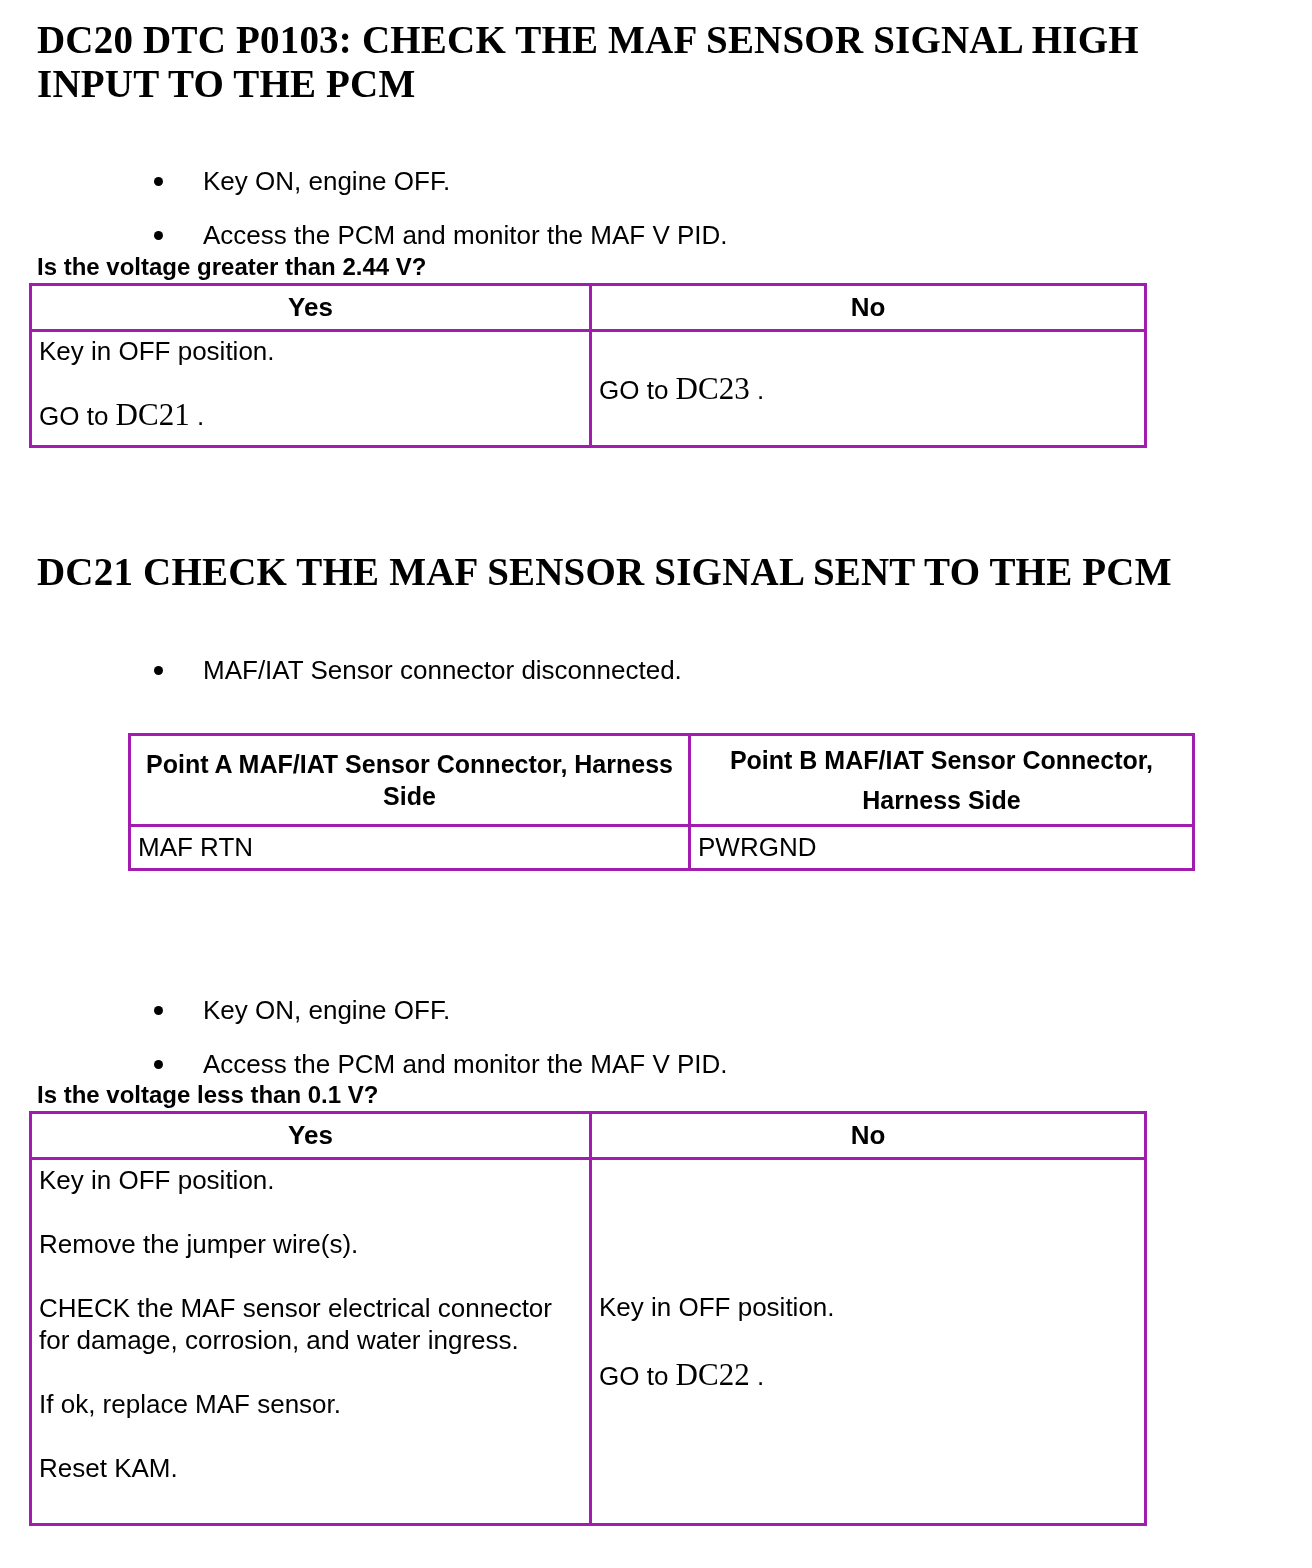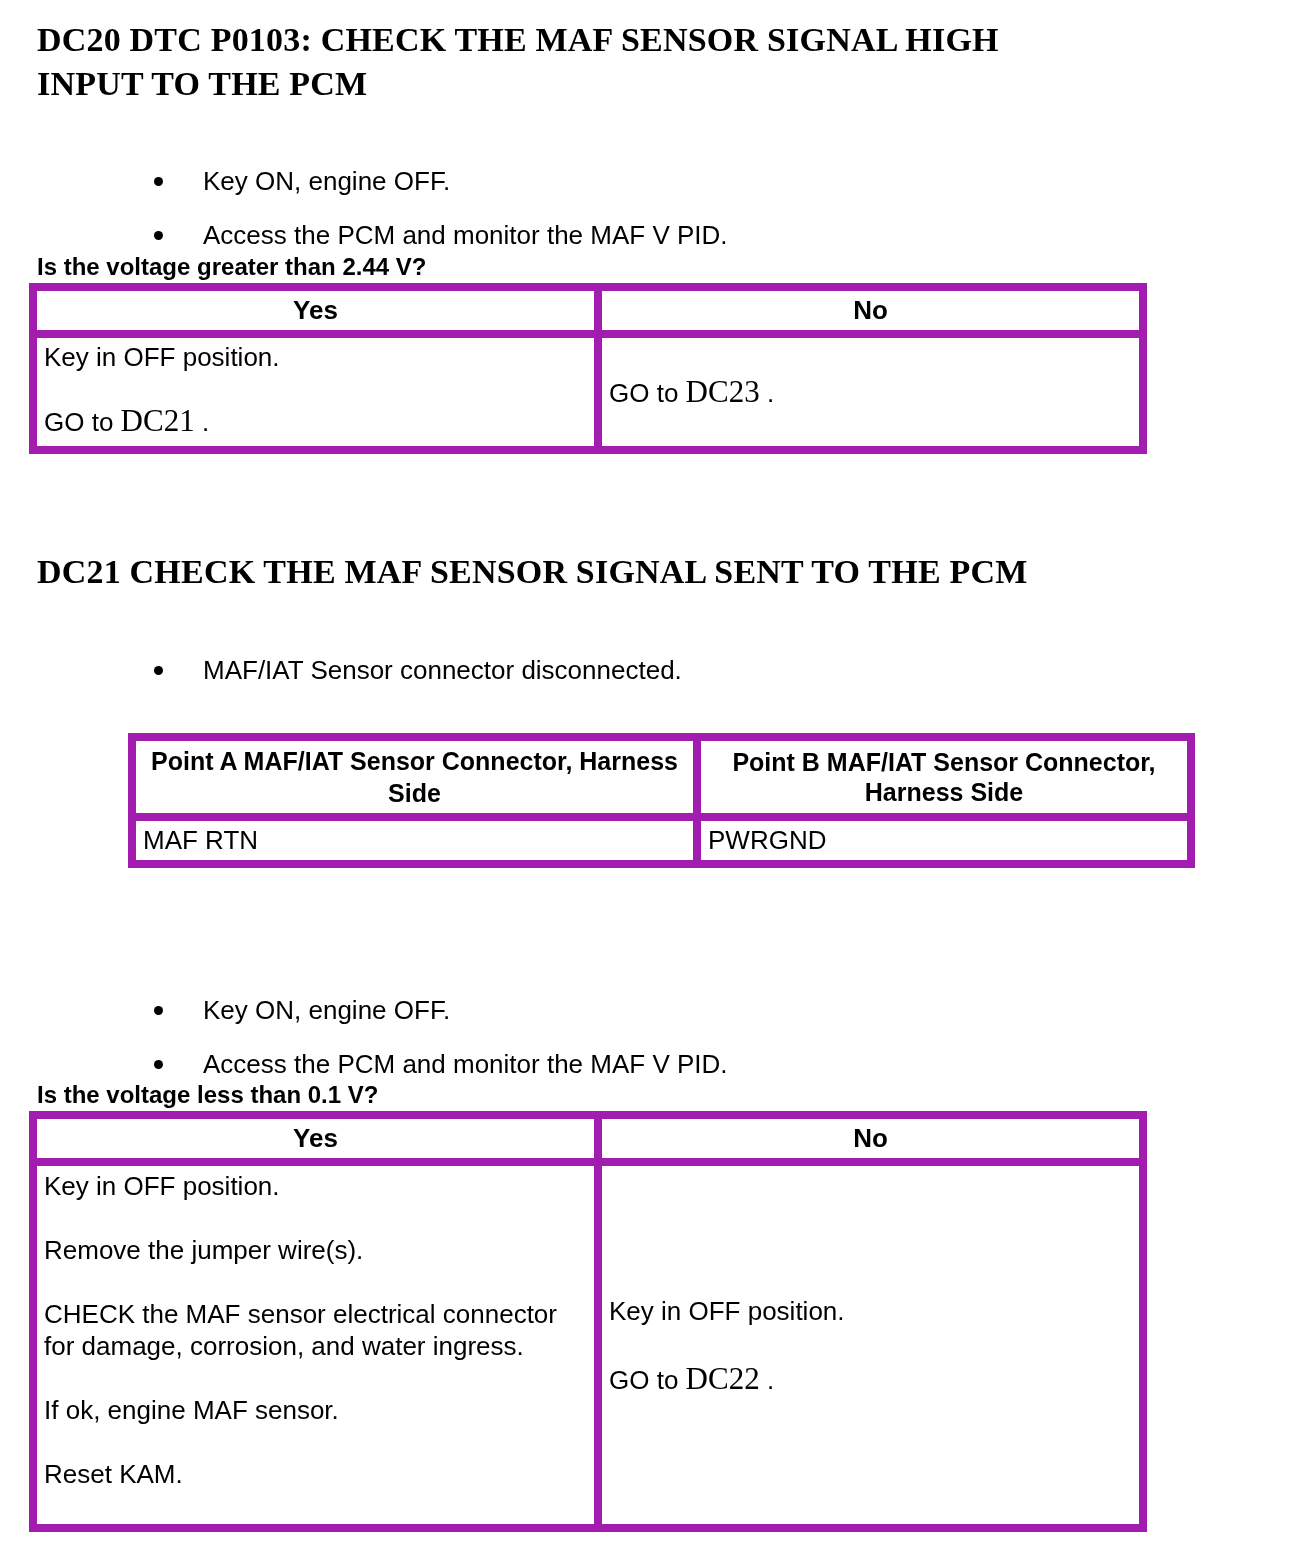--- a/index.html
+++ b/index.html
@@ -1,23 +1,23 @@
 <!DOCTYPE html>
 <html><head>
 <meta charset="utf-8">
 <style>
   html, body { margin:0; padding:0; background:#ffffff; }
   body { width:1312px; height:1568px; position:relative; overflow:hidden; color:#000; font-family:"Liberation Sans", sans-serif; }
-  .h { position:absolute; left:37px; margin:0; font-family:"Liberation Serif", serif; font-weight:bold; font-size:34px; line-height:44px; letter-spacing:0.2px; }
+  .h { position:absolute; left:37px; margin:0; font-family:"Liberation Serif", serif; font-weight:bold; font-size:39px; line-height:44px; letter-spacing:0.2px; }
   .bullets { position:absolute; left:150px; margin:0; padding:0; list-style:none; font-size:26px; }
   .bullets li { position:relative; padding-left:53px; height:34px; line-height:34px;margin-top:20px; }
   .bullets li .dot { position:absolute; left:4px; top:13px; width:9px; height:9px; border-radius:50%; background:#000; }
   .q { position:absolute; left:37px; font-weight:bold; font-size:24px; line-height:28px; }
   table { position:absolute; border-collapse:collapse; font-size:26px; }
-  td, th { border:8px solid #a21caf; vertical-align:top; padding:4px 7px; text-align:left; }
+  td, th { border:3px solid #a21caf; vertical-align:top; padding:4px 7px; text-align:left; }
   th { font-weight:bold; text-align:center; vertical-align:middle; }
   .outer { border:3px solid #000; }
   .ref { font-family:"Liberation Serif", serif; font-size:31px; }
 </style>
 </head>
 <body>
 
 <h1 class="h" style="top:18px;">
   <span>DC20 DTC P0103: CHECK THE MAF SENSOR SIGNAL HIGH</span><br>
   <span>INPUT TO THE PCM</span>
@@ -58,21 +58,21 @@
 <h1 class="h" style="top:550px;">DC21 CHECK THE MAF SENSOR SIGNAL SENT TO THE PCM</h1>
 
 <ul class="bullets" style="top:633px;">
   <li><span class="dot"></span><span>MAF/IAT Sensor connector disconnected.</span></li>
 </ul>
 
 <table class="outer" style="left:128px; top:733px; width:1067px;">
   <tbody>
       <tr style="height:80px;">
     <th style="width:543px; font-size:25px; line-height:32px;">Point A MAF/IAT Sensor Connector, Harness Side</th>
-    <th style="font-size:25px; line-height:30px;">Point B MAF/IAT Sensor Connector, Harness Side</th>
+    <th style="font-size:25px; line-height:40px;">Point B MAF/IAT Sensor Connector, Harness Side</th>
   </tr>
   <tr style="height:44px;">
     <td style="vertical-align:middle;">MAF RTN</td>
     <td style="vertical-align:middle;margin-top:31px;">PWRGND</td>
   </tr>
 </tbody>
   </table>
 
 <ul class="bullets" style="top:973px;">
   <li><span class="dot"></span><span>Key ON, engine OFF.</span></li>
@@ -88,21 +88,21 @@
     <th>No</th>
   </tr>
   <tr style="height:366px;">
     <td style="line-height:32px;">
       <div>Key in OFF position.</div>
       <div style="height:32px;"></div>
       <div>Remove the jumper wire(s).</div>
       <div style="height:32px;"></div>
       <div>CHECK the MAF sensor electrical connector for damage, corrosion, and water ingress.</div>
       <div style="height:32px;"></div>
-      <div>If ok, engine MAF sensor.</div>
+      <div>If ok, replace MAF sensor.</div>
       <div style="height:32px;"></div>
       <div>Reset KAM.</div>
     </td>
     <td style="vertical-align:middle; line-height:32px;">
       <div>Key in OFF position.</div>
       <div style="height:36px;"></div>
       <div>
         <span>GO to</span>
         <span class="ref">DC22</span>
         <span>.</span>

